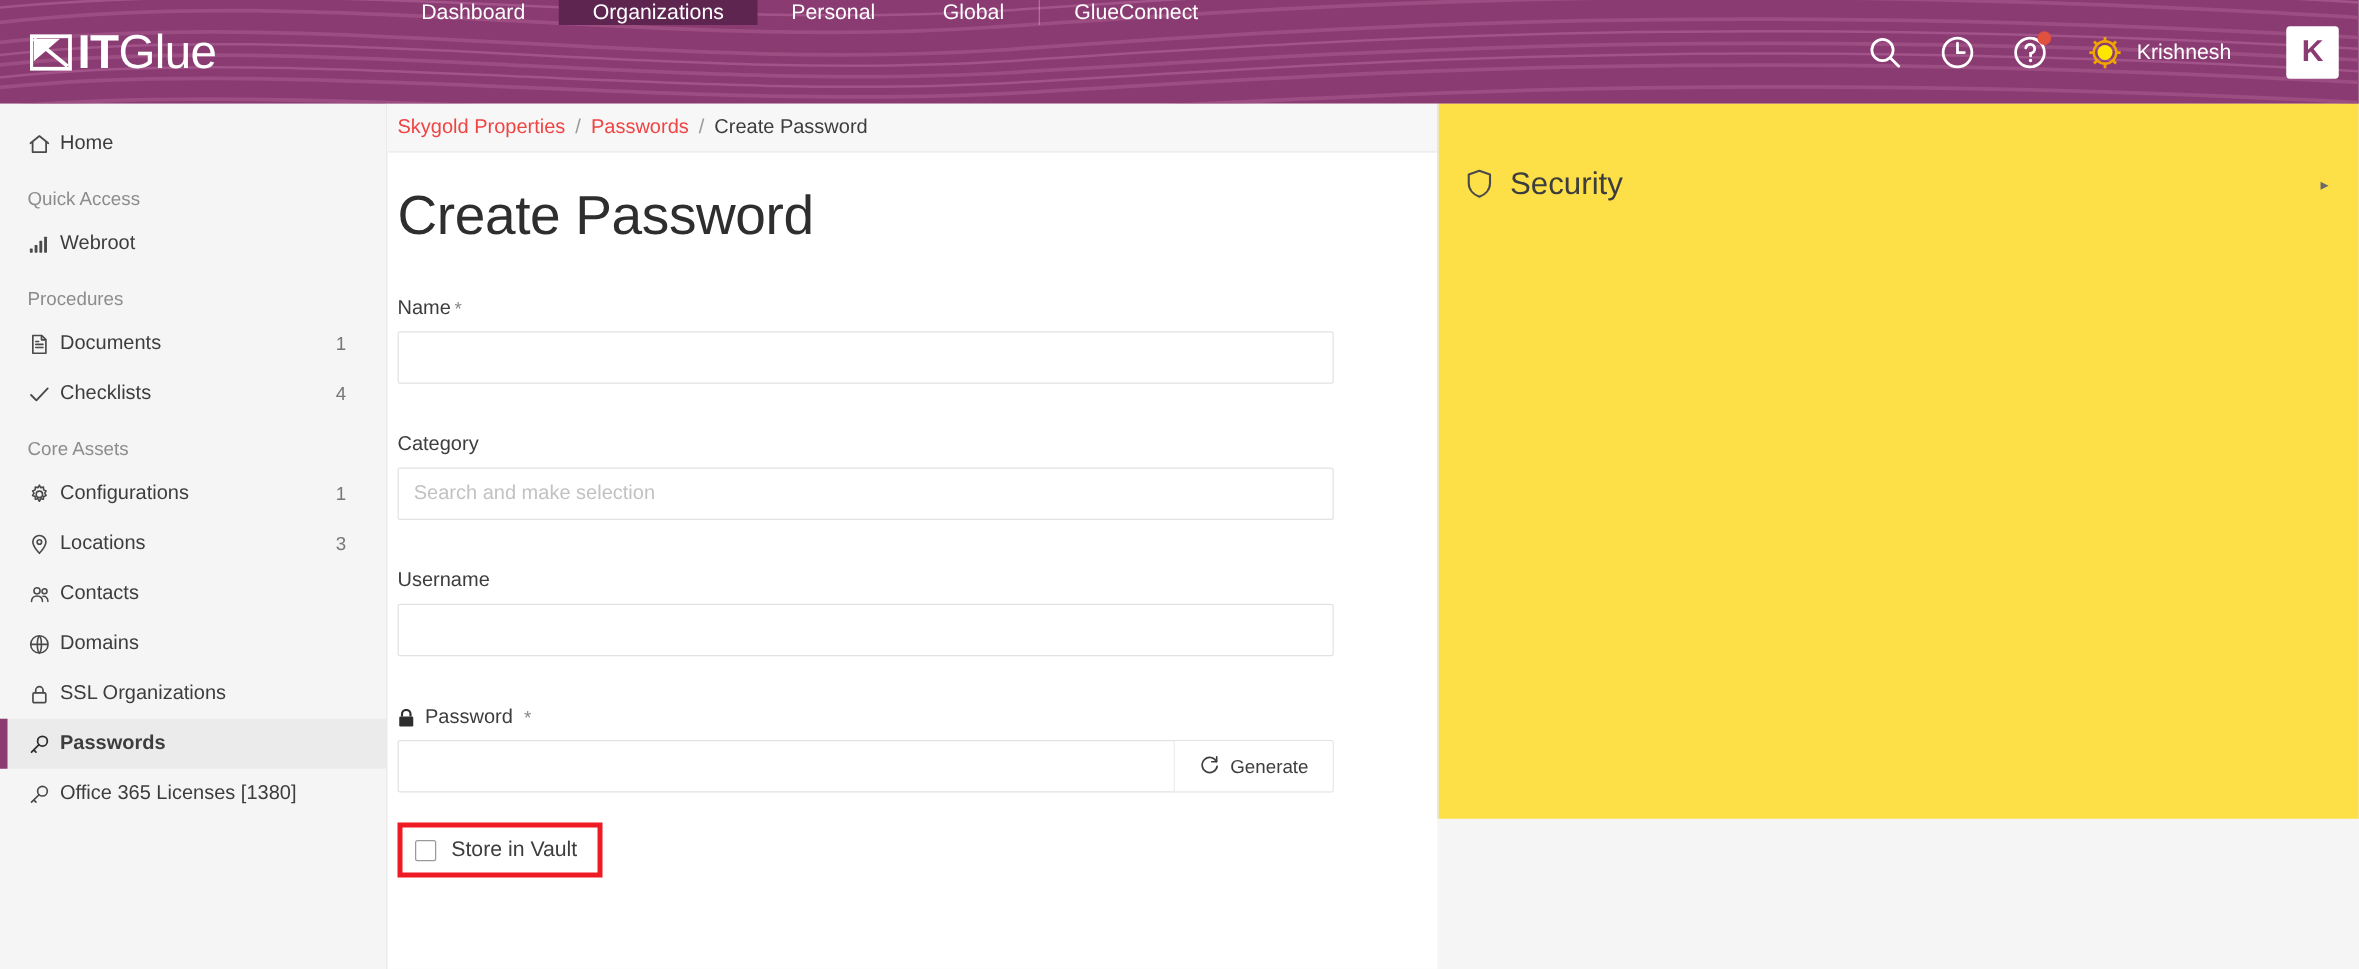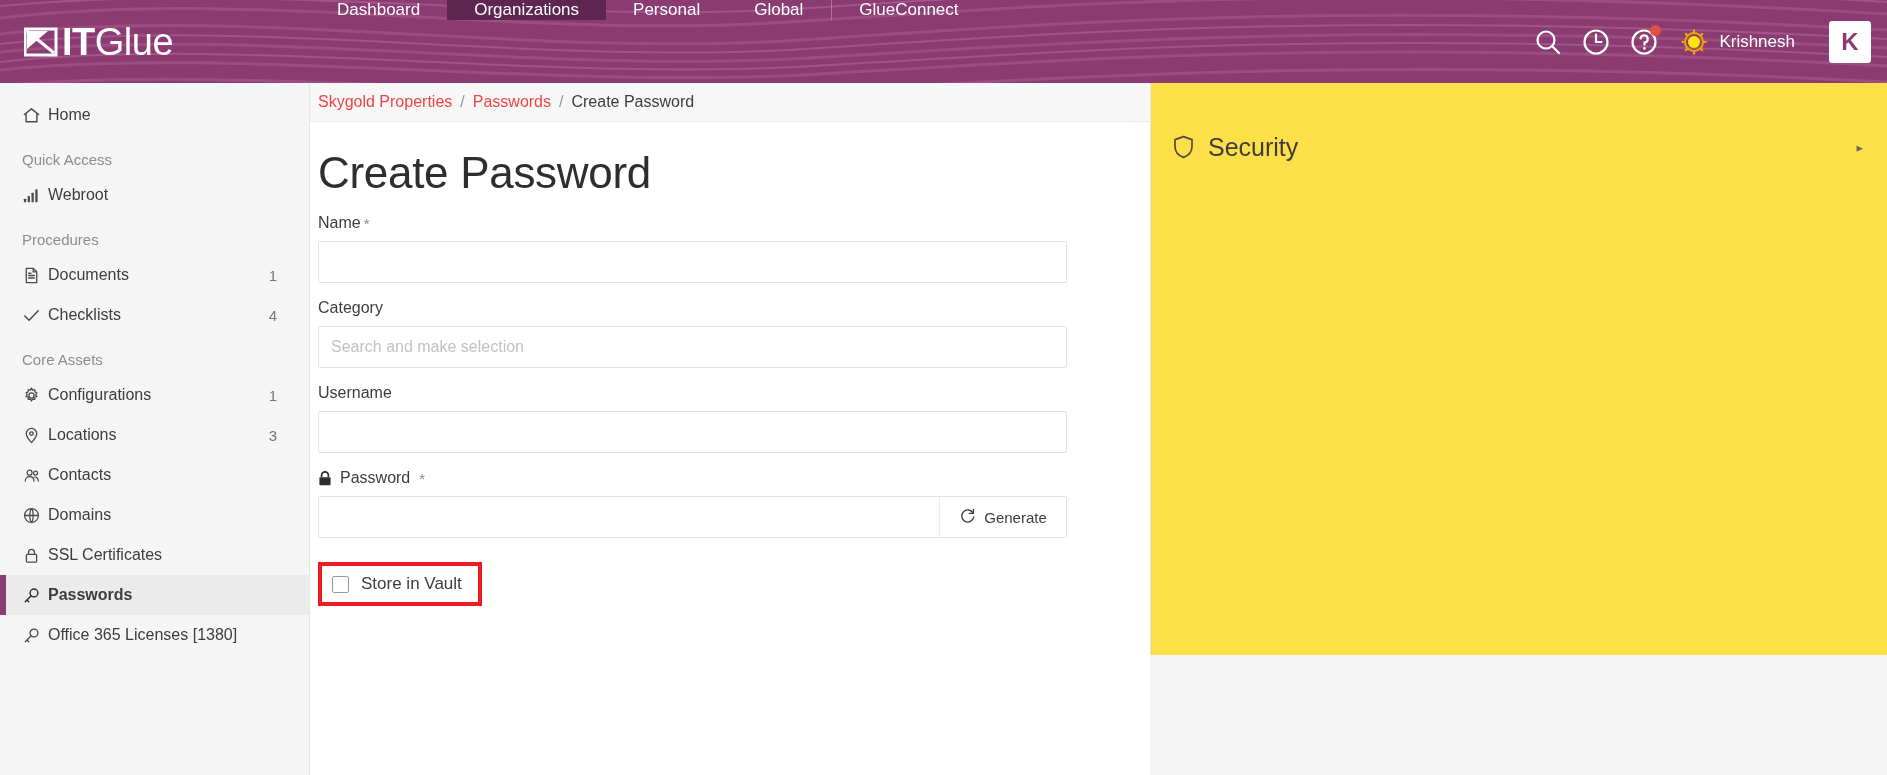--- a/index.html
+++ b/index.html
@@ -35,21 +35,21 @@
     display:flex; align-items:center; padding:0 27px;
     color:#ffffff; font-size:17px; text-decoration:none; white-space:nowrap;
     cursor:pointer;
   }
   .navlink.active { background:#5e2550; }
   .navlink.sep { border-left:1px solid rgba(255,255,255,.28); margin-left:1px; }
 
   .navspacer { flex:1; }
   .navright {
     position:relative; z-index:2;
-    display:flex; align-items:center; gap:12px; padding-right:0;
+    display:flex; align-items:center; gap:22px; padding-right:0;
   }
   .icon-btn {
     width:36px; height:36px; display:flex; align-items:center; justify-content:center;
     cursor:pointer; position:relative; color:#fff;
   }
   .badge-dot {
     position:absolute; top:1px; right:1px; width:11px; height:11px;
     background:#e0503f; border-radius:50%;
   }
   .user-area { display:flex; align-items:center; gap:11px; cursor:pointer; padding-left:6px; }
@@ -102,21 +102,21 @@
   .crumb-sep { color:#999; margin:0 8px; }
   .crumb-current { color:#3d3d3d; }
 
   .page-title {
     font-size:44px; font-weight:300; color:#2e2e2e;
     padding:26px 0 0 8px; letter-spacing:-0.3px;
     font-family:"Liberation Sans", sans-serif;
   }
 
   .form { padding:0 8px; }
-  .field { margin-top:16px; }
+  .field { margin-top:40px; }
   .field-label {
     font-size:16px; color:#3d3d3d; margin-bottom:9px;
     display:flex; align-items:center; gap:3px;
   }
   .req { color:#8a8a8a; font-size:15px; }
   .req.spaced { margin-left:6px; }
   .lock-inline { display:inline-flex; align-items:center; margin-right:5px; color:#2e2e2e; }
   .input {
     width:749px; height:42px; border:1px solid #e2e2e2; background:#fff;
     border-radius:2px; font-size:16px; color:#a21caf; padding:0 12px; outline:none;
@@ -330,21 +330,21 @@
     <span class="si-label">Domains</span>
     <span class="si-count"></span>
   </div>
   <div class="side-item">
     <span class="si-icon">
       <svg width="19" height="19" viewBox="0 0 20 20" fill="none" stroke="#4a4a4a" stroke-width="1.4">
         <rect x="4.6" y="8.8" width="10.8" height="8.2" rx="1"></rect>
         <path d="M6.9 8.6 V6.6 A3.1 3.1 0 0 1 13.1 6.6 V8.6" stroke-linecap="round"></path>
       </svg>
     </span>
-    <span class="si-label">SSL Certificates</span>
+    <span class="si-label">SSL Organizations</span>
     <span class="si-count"></span>
   </div>
   <div class="side-item active">
     <span class="si-icon">
       <svg width="19" height="19" viewBox="0 0 20 20" fill="none" stroke="#2e2e2e" stroke-width="1.5">
         <circle cx="12.6" cy="7.3" r="4.1"></circle>
         <path d="M9.7 10.3 L3.4 16.6 M5.3 14.7 L7.1 16.5" stroke-linecap="round"></path>
       </svg>
     </span>
     <span class="si-label">Passwords</span>

